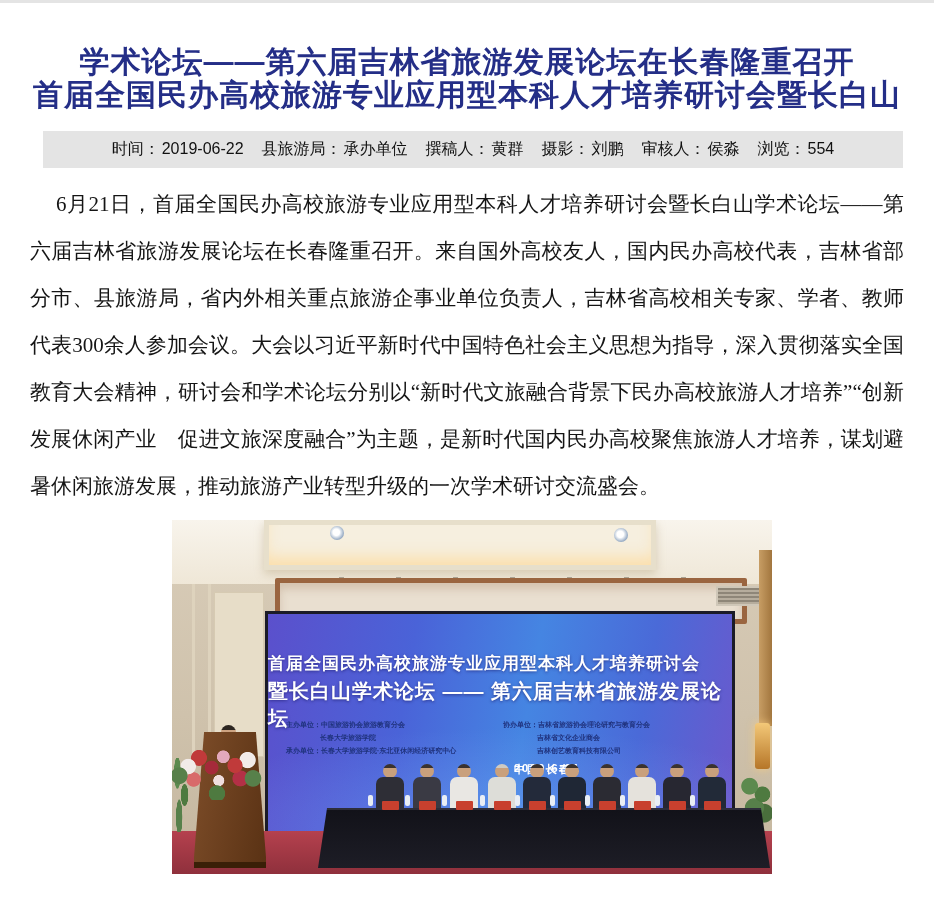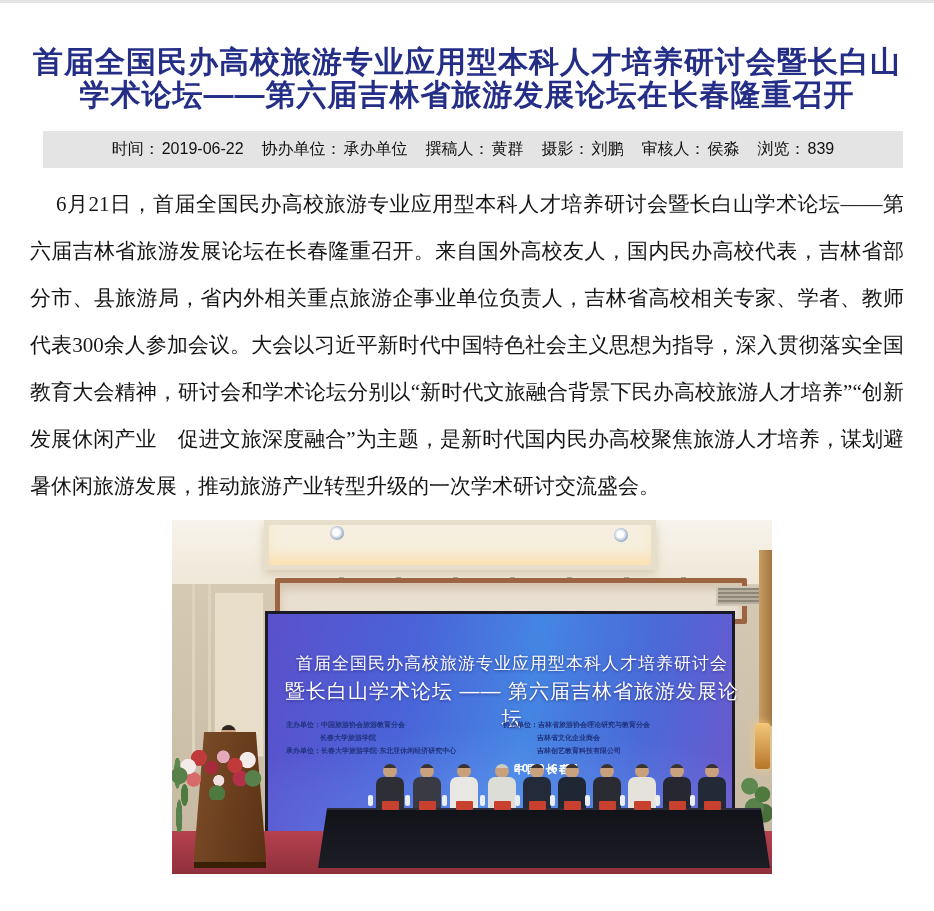--- a/index.html
+++ b/index.html
@@ -51,21 +51,21 @@
   .door-panel { left:42px; top:72px; width:50px; height:165px; background:#e7ddc8;
     border:1px solid #d6cab2; }
   .pillar { right:0; top:30px; width:13px; height:176px;
     background:linear-gradient(90deg,#c79d64,#a2763e); }
 
   .screen { left:93px; top:91px; width:470px; height:222px;
     border:3px solid #1b1b27; border-bottom:none;
     background:
       radial-gradient(120% 80% at 50% 100%, rgba(140,180,255,.35), transparent 60%),
       linear-gradient(100deg,#5b50cc 0%,#4a63d8 30%,#4585e2 55%,#4a6ad8 78%,#6c58cc 100%); }
-  .scr-t { left:12px; width:100%; text-align:center; color:#fff; font-weight:normal;
+  .scr-t { left:0; width:100%; color:#fff; font-weight:bold;
     text-shadow:0 1px 3px rgba(30,30,110,.7); letter-spacing:1px; }
   .scr-t.l1 { top:38px; font-size:17px; }
   .scr-t.l2 { top:64px; font-size:20px; }
   .orgs { left:18px; top:104px; width:434px; height:42px; display:flex; position:absolute; }
   .orgs .col { position:static; flex:1; }
   .orgs div { position:static; font-size:7px; line-height:13px; color:#20337e;
     font-weight:bold; white-space:nowrap; }
   .orgs .ind { padding-left:34px; }
   .scr-date { left:0; top:148px; width:100%; text-align:center; color:#fff;
     font-weight:bold; font-size:11px; letter-spacing:2px; }
@@ -123,31 +123,31 @@
       radial-gradient(circle at 70% 45%, #4e7a40 0 20%, transparent 22%),
       radial-gradient(circle at 45% 70%, #57804a 0 22%, transparent 24%),
       radial-gradient(circle at 75% 80%, #496e3c 0 18%, transparent 20%); }
 </style>
 </head>
 <body>
 
 <div class="top-rule"></div>
 
 <h1 class="headline">
+  <span>学术论坛——第六届吉林省旅游发展论坛在长春隆重召开</span>
   <span>首届全国民办高校旅游专业应用型本科人才培养研讨会暨长白山</span>
-  <span>学术论坛——第六届吉林省旅游发展论坛在长春隆重召开</span>
 </h1>
 
 <div class="meta-bar">
   <span class="meta-item"><span class="lbl">时间：</span><span>2019-06-22</span></span>
-  <span class="meta-item"><span class="lbl">协办单位：</span><span>承办单位</span></span>
+  <span class="meta-item"><span class="lbl">县旅游局：</span><span>承办单位</span></span>
   <span class="meta-item"><span class="lbl">撰稿人：</span><span>黄群</span></span>
   <span class="meta-item"><span class="lbl">摄影：</span><span>刘鹏</span></span>
   <span class="meta-item"><span class="lbl">审核人：</span><span>侯淼</span></span>
-  <span class="meta-item"><span class="lbl">浏览：</span><span>839</span></span>
+  <span class="meta-item"><span class="lbl">浏览：</span><span>554</span></span>
 </div>
 
 <div class="article">
   <p>6月21日，首届全国民办高校旅游专业应用型本科人才培养研讨会暨长白山学术论坛——第六届吉林省旅游发展论坛在长春隆重召开。来自国外高校友人，国内民办高校代表，吉林省部分市、县旅游局，省内外相关重点旅游企事业单位负责人，吉林省高校相关专家、学者、教师代表300余人参加会议。大会以习近平新时代中国特色社会主义思想为指导，深入贯彻落实全国教育大会精神，研讨会和学术论坛分别以“新时代文旅融合背景下民办高校旅游人才培养”“创新发展休闲产业　促进文旅深度融合”为主题，是新时代国内民办高校聚焦旅游人才培养，谋划避暑休闲旅游发展，推动旅游产业转型升级的一次学术研讨交流盛会。</p>
 </div>
 
 <div class="figure">
   <div class="ceiling"></div>
   <div class="recess"></div>
   <div class="spot s1"></div>

